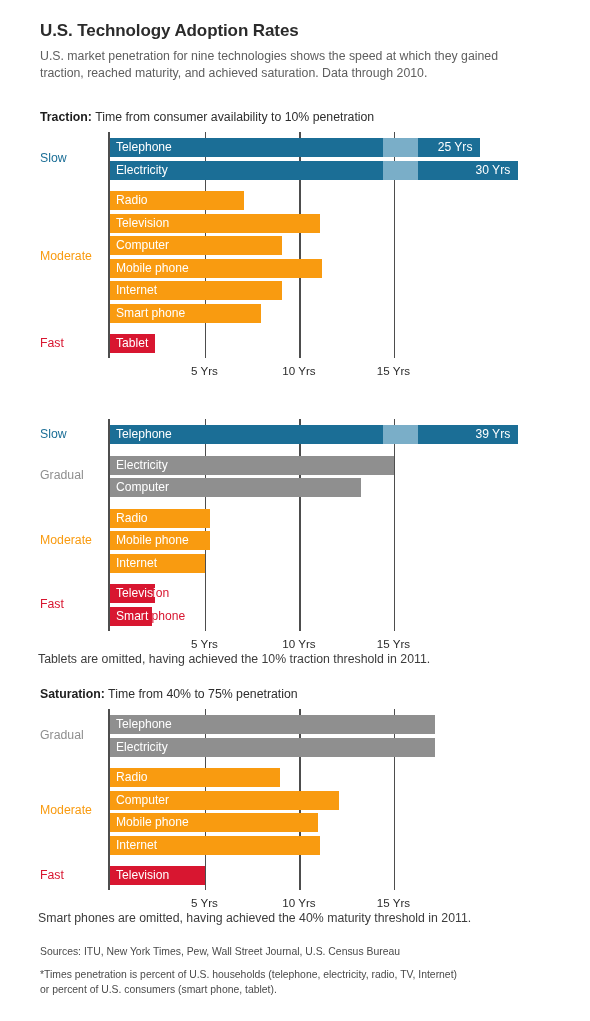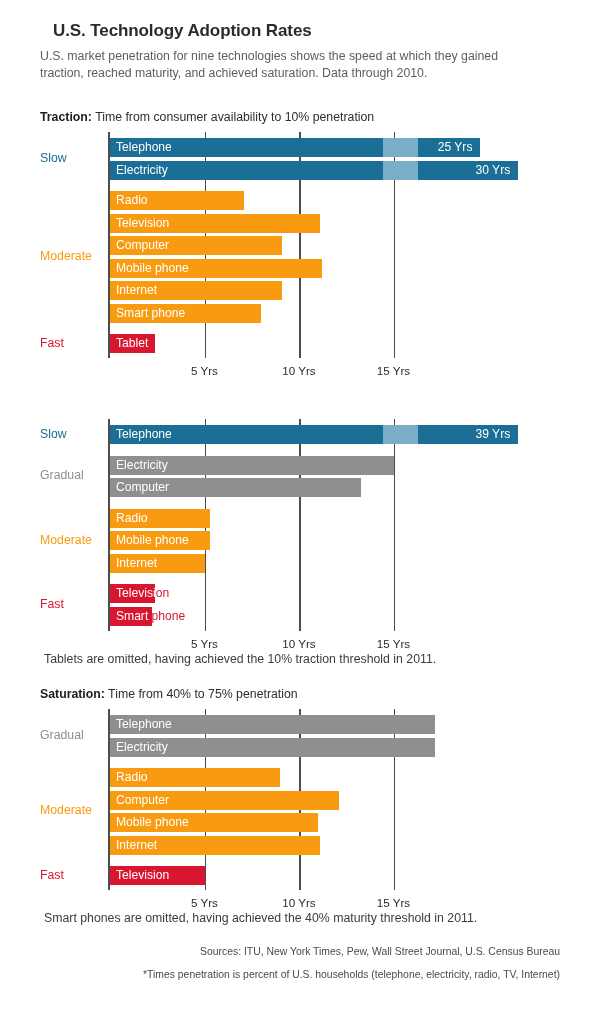--- a/index.html
+++ b/index.html
@@ -27,21 +27,21 @@
     position: absolute;
     left: 40px;
     top: 22px;
     width: 520px;
   }
   .title {
     font-size: 17px;
     font-weight: bold;
     color: #2b2b2b;
     letter-spacing: -0.1px;
-    margin: 0 0 7px 13px;
+    margin: 0 0 7px 0;
     line-height: 1.1;
   }
   .subtitle {
     font-size: 12.3px;
     color: #5e5e5e;
     line-height: 1.42;
     margin: 0;
     max-width: 470px;
   }
 
@@ -137,21 +137,21 @@
     line-height: 19px;
     font-size: 12.1px;
     color: #ffffff;
     white-space: nowrap;
     z-index: 3;
   }
 
   
   .note {
     position: absolute;
-    left: 44px;
+    left: 38px;
     font-size: 12.3px;
     color: #3c3c3c;
     white-space: nowrap;
   }
 
   
   .footer {
     position: absolute;
     left: 40px;
     width: 520px;
@@ -336,18 +336,19 @@
             </div>
             <div class="bar-label" style="color: rgb(216, 22, 48); z-index: 2;">Television</div>
           </div>
         </div>
       </div>
     </div>
 
   <div class="note" id="note-traction" style="top: 652px;">Tablets are omitted, having achieved the 10% traction threshold in 2011.</div>
   <div class="note" id="note-maturity" style="top: 911px;">Smart phones are omitted, having achieved the 40% maturity threshold in 2011.</div>
 
-  <div class="footer" style="top: 944px; text-align: right;">
+  <div class="footer" style="top: 944px;">
     <p class="footer-line footer-src">Sources: ITU, New York Times, Pew, Wall Street Journal, U.S. Census Bureau</p>
     <p class="footer-line">*Times penetration is percent of U.S. households (telephone, electricity, radio, TV, Internet)</p>
+    <p class="footer-line">or percent of U.S. consumers (smart phone, tablet).</p>
   </div>
 
 </div>
 
 </body></html>

